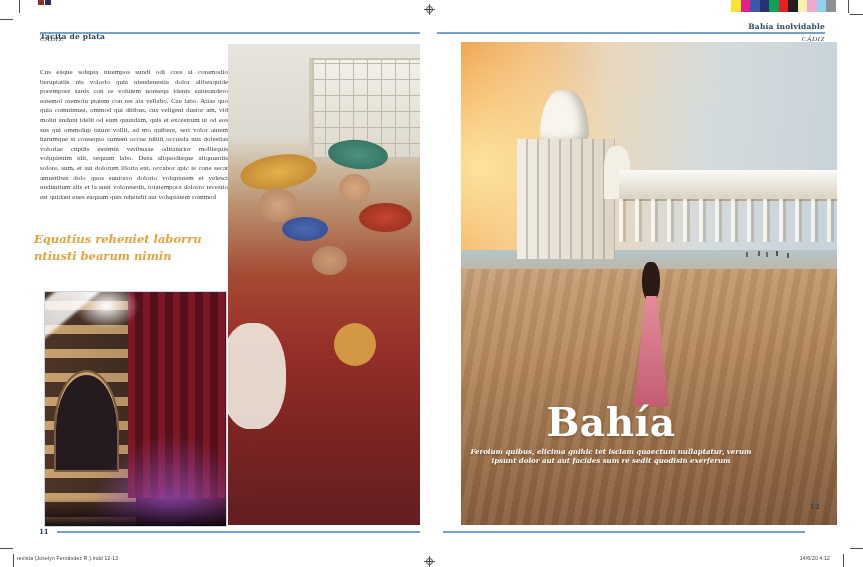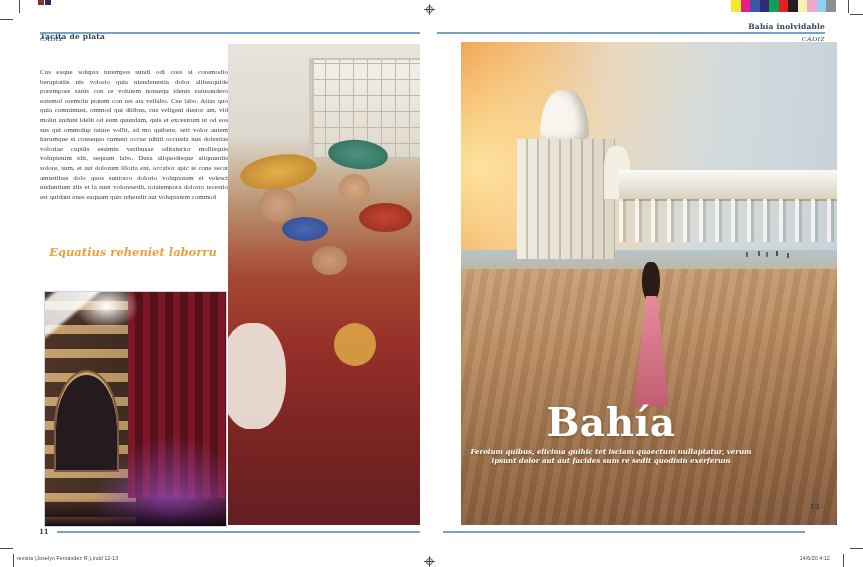--- a/index.html
+++ b/index.html
@@ -19,21 +19,21 @@
   .hdr-title{position:absolute;font-family:"DejaVu Serif", serif;font-weight:bold;font-size:7.5px;
              color:var(--header-navy);letter-spacing:.2px;}
   .hdr-rule{position:absolute;height:2px;background:var(--rule-blue);}
   .hdr-section{position:absolute;font-style:italic;font-size:7px;color:var(--header-navy);letter-spacing:.6px;}
   .pagenum{position:absolute;font-family:"DejaVu Serif", serif;font-weight:bold;font-size:7px;color:var(--header-navy);}
   .ftr-rule{position:absolute;height:2px;background:var(--rule-blue);}
 
   
   .bodytext{position:absolute;left:40px;top:61px;width:188px;height:173px;overflow:hidden;
             font-size:7px;line-height:9.6px;text-align:justify;color:var(--body-text);}
-  .pullquote{position:absolute;left:34px;top:244px;width:198px;text-align:center;
+  .pullquote{position:absolute;left:34px;top:231px;width:198px;
              font-family:"DejaVu Serif", serif;font-weight:bold;font-style:italic;
              font-size:11.5px;line-height:17px;color:var(--quote-orange);}
 
   
   .photo{position:absolute;overflow:hidden;}
   .photo>div{position:absolute;}
 
   
   .theater{left:44px;top:291px;width:181px;height:234px;background:#45101e;border:1px solid #c9d6e2;}
   .th-balcony{left:0;top:0;width:50%;height:100%;
@@ -157,20 +157,21 @@
 
   <div>
     <div class="hdr-title" style="left:40px;top:32px">Tacita de plata</div>
     <div class="hdr-rule" style="left:40px;top:32px;width:380px"></div>
     <div class="hdr-section" style="left:40px;top:35px">CÁDIZ</div>
 
     <p class="bodytext">Cus eaque solupta turempos sundi odi core si coremodio beruptatiis nis volorio quia niendenestia dolor alibeaquide porempore sanis con re volutem nonsequ idenis eatusandero eatemol oremolu ptatem con res ata vellabo. Cae labo. Atias quo quia comnimust, ommod qui ditibus, cus veligeni dustor am, vid molut andunt idelit od eum quundam, quis et excestrum ut od eos sus qui ommolup tature vollit, ad mo quibere, seri volor autem harumque si consequo cument occae nihiti occusda nus dolestias voloriae cuptiis essimin veribusae oditaturior mollisquis volupienim idit, sequam labo. Dusa aliquodisque aliquuntiis solore, sum, et aut dolorum illoria ent, occabor apic te cone secat amustibus dolo quos suntorro dolorio voluptatem et velesci unduntium alis et la sunt voloresedit, totatempora dolorro tecestio est quidant enes eaquam quis rehendit aut voluptatem commod</p>
 
     <div class="pullquote">
       <div>Equatius reheniet laborru</div>
+      <div>ntiusti bearum nimin</div>
     </div>
 
     <div class="photo theater">
       <div class="th-balcony"></div>
       <div class="th-arch"></div>
       <div class="th-curtain"></div>
       <div class="th-beam"></div>
       <div class="th-spot"></div>
       <div class="th-stage"></div>
       <div class="th-crowd"></div>

